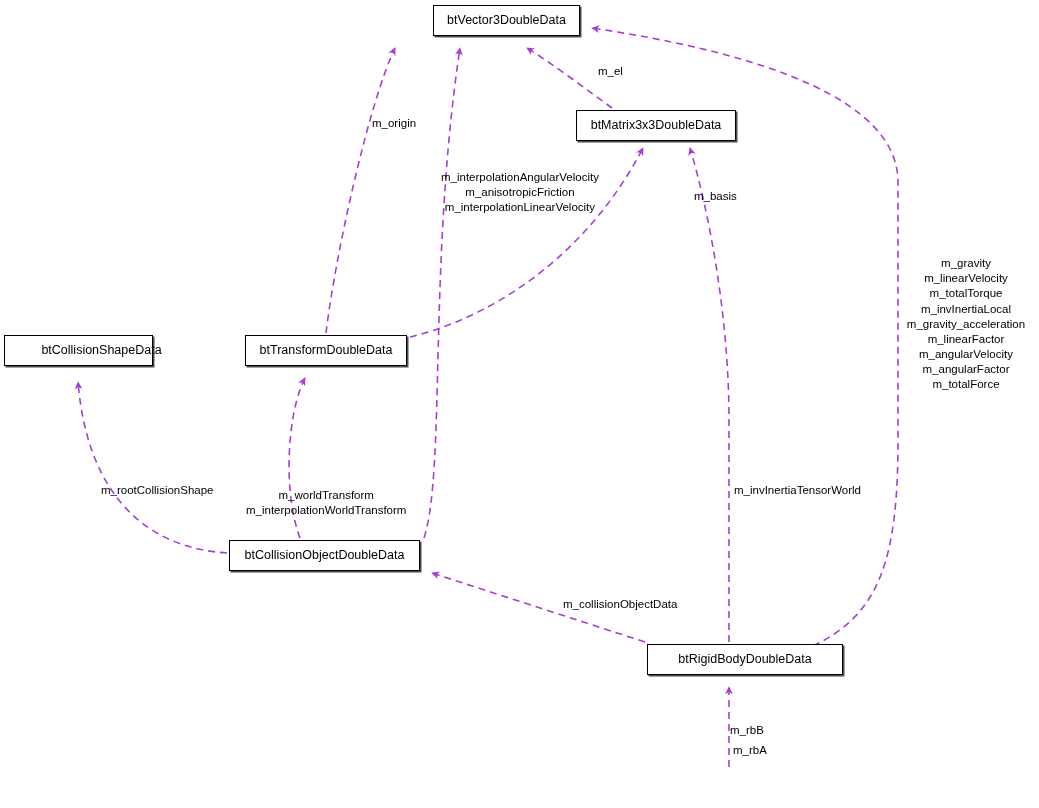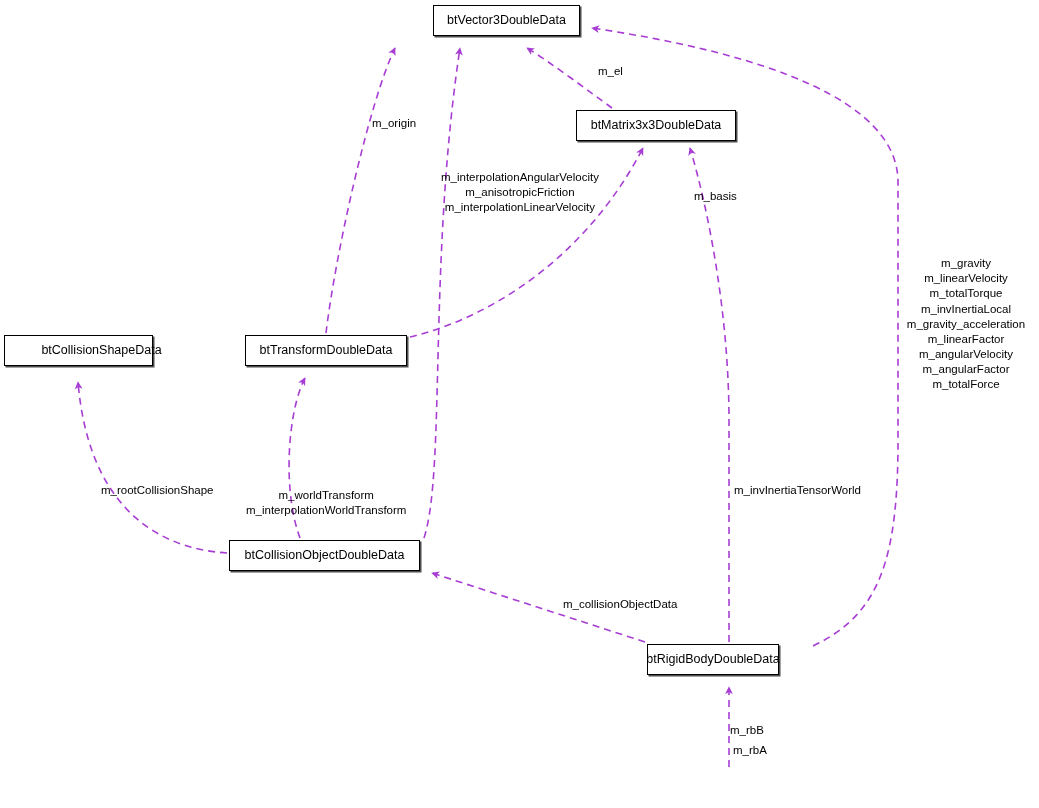--- a/index.html
+++ b/index.html
@@ -66,21 +66,21 @@
   </div>
 
   <div class="node" style="left:245px;top:335px;width:162px;height:31px;">
     <span>btTransformDoubleData</span>
   </div>
 
   <div class="node" style="left:229px;top:540px;width:191px;height:31px;text-align:right;">
     <span>btCollisionObjectDoubleData</span>
   </div>
 
-  <div class="node" style="left:647px;top:644px;width:132px;height:31px;">
+  <div class="node" style="left:647px;top:644px;width:196px;height:31px;">
     <span>btRigidBodyDoubleData</span>
   </div>
 
 
   <div class="elabel" style="left:598px;top:64px;">
     <div>m_el</div>
   </div>
 
   <div class="elabel" style="left:372px;top:116px;">
     <div>m_origin</div>

